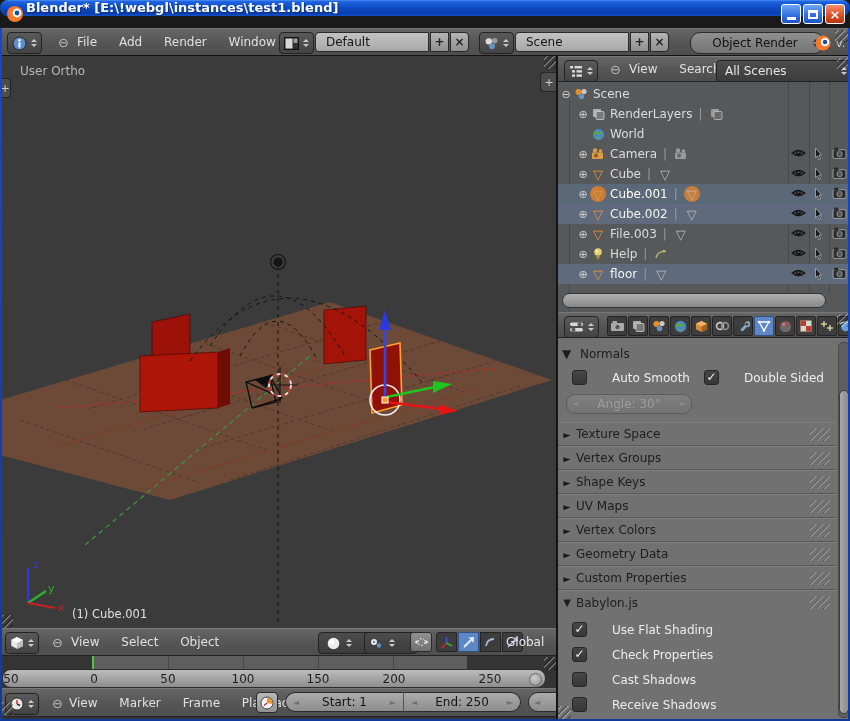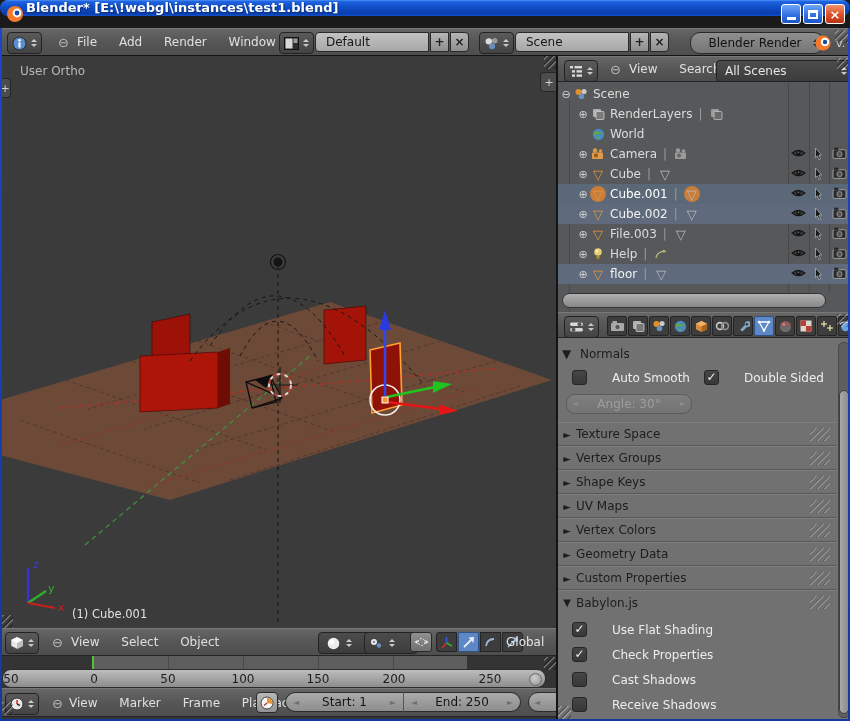--- a/index.html
+++ b/index.html
@@ -155,21 +155,21 @@
     <div class="abs fieldlight" style="left:513px;top:3px;width:114px;">
         <span>Scene</span>
       </div>
     <div class="abs sqbtn" style="left:628px;top:3px;">
         <span>+</span>
       </div>
     <div class="abs sqbtn last" style="left:648px;top:3px;">
         <span>×</span>
       </div>
     <div class="abs pillmed" style="left:688px;top:3px;width:118px;">
-      <span style="flex:1;text-align:center;">Blender Render</span>
+      <span style="flex:1;text-align:center;">Object Render</span>
         <span class="stepper dark"></span>
     </div>
     <svg class="abs" style="left:812px;top:5px;" width="18" height="18" viewBox="0 0 18 18">
       <circle cx="9" cy="9" r="7.6" fill="#f5792a"></circle>
         <circle cx="11" cy="8" r="4.2" fill="#fff"></circle>
         <circle cx="11" cy="8" r="2.2" fill="#1b4aa0"></circle>
     </svg>
     <span class="abs" style="left:834px;top:8px;color:#cfcfcf;font-size:11px;">v.</span>
     <div class="abs corner" style="right:0;top:1px;"></div>
   </div>

